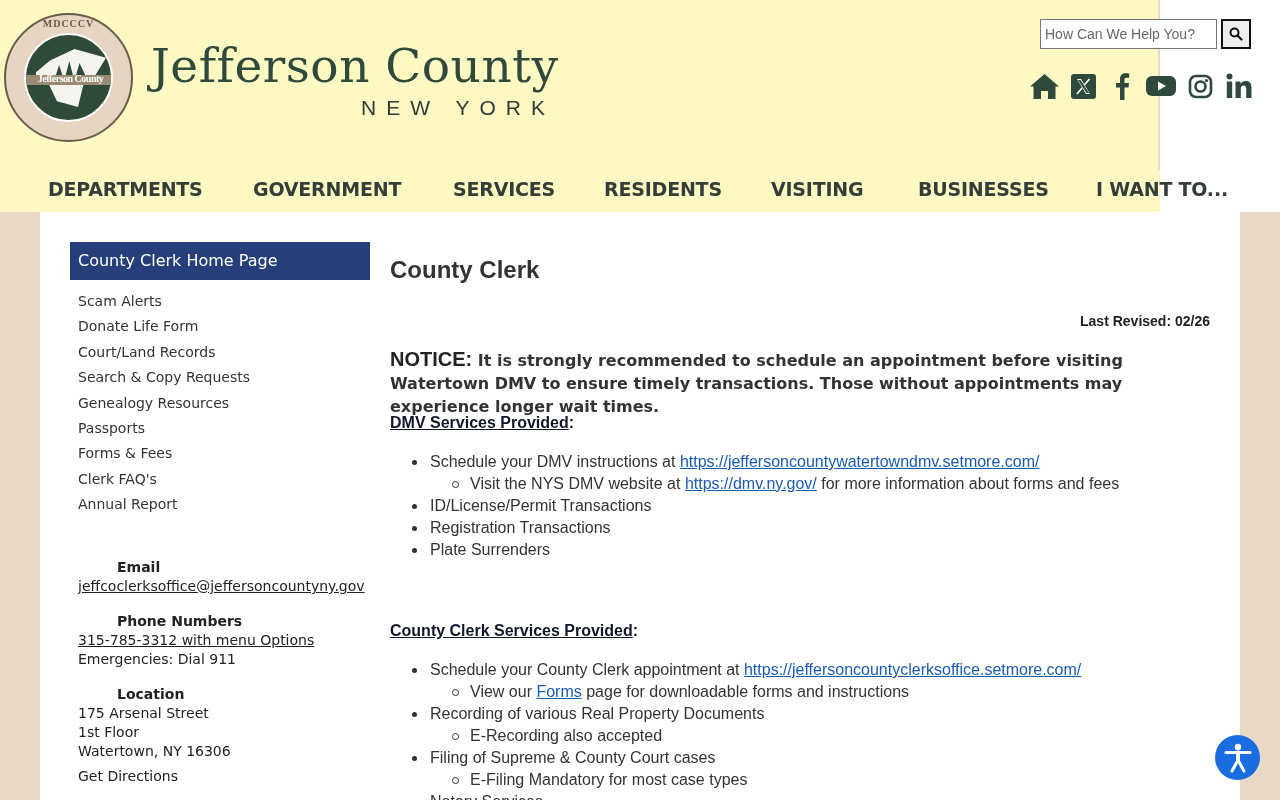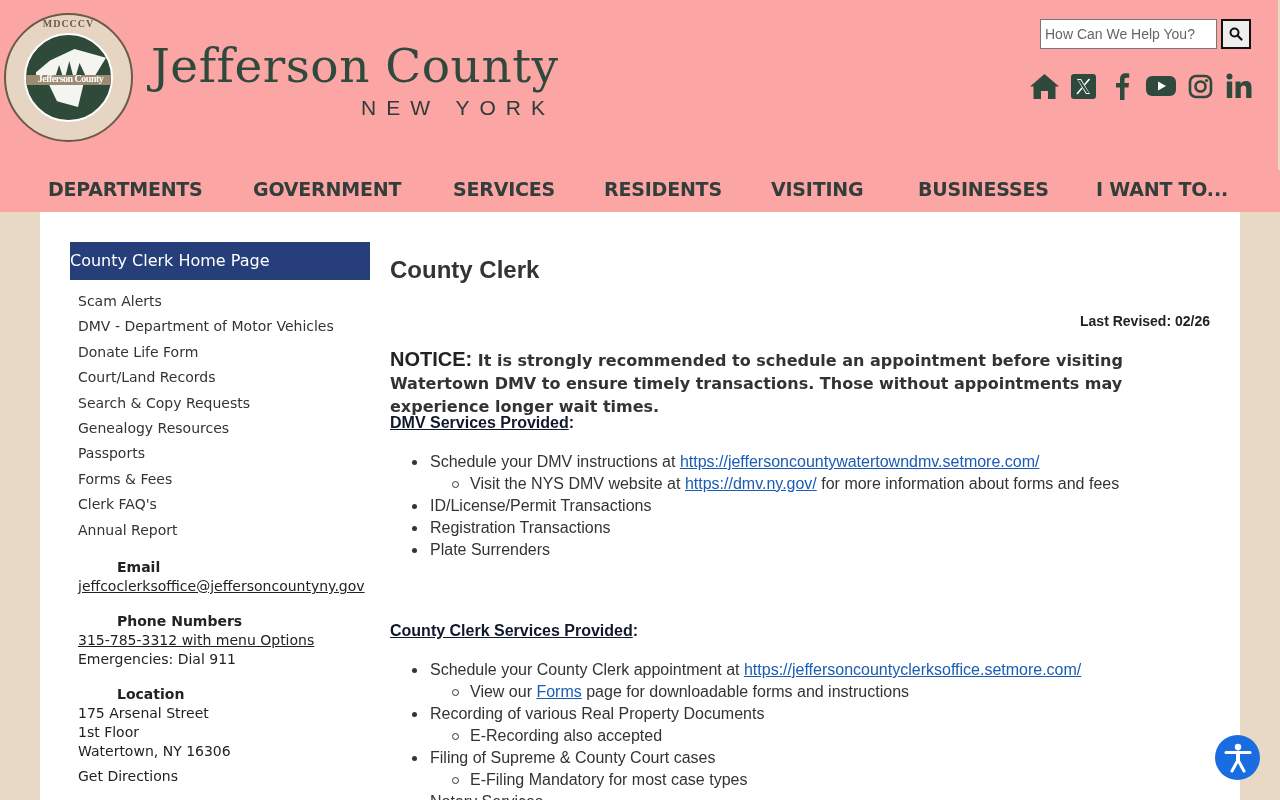--- a/index.html
+++ b/index.html
@@ -1,20 +1,20 @@
 <!DOCTYPE html>
 <html><head>
 <meta charset="utf-8">
 <style>
   * { box-sizing: border-box; margin: 0; padding: 0; }
   html, body { width: 1280px; height: 800px; overflow: hidden; }
   body { background: #ffffff; font-family: "Liberation Sans", sans-serif; color: #333; position: relative; }
 
   
-  .header { position: absolute; top: 0; left: 0; width: 1280px; height: 212px; background: #fca5a5; }
+  .header { position: absolute; top: 0; left: 0; width: 1160px; height: 212px; background: #fef9c3; }
   .header-rightline { position: absolute; top: 0; right: 0; width: 2px; height: 170px; background: #e8d8c8; }
   .seal { position: absolute; left: 4px; top: 13px; width: 129px; height: 129px; border-radius: 50%;
           background: #e6d5c2; border: 2px solid #6a5a48; }
   .seal-inner { position: absolute; left: 18px; top: 18px; width: 89px; height: 89px; border-radius: 50%; background: #2f4a39; border: 2px solid #fff; overflow: hidden; }
   .seal-map { position: absolute; left: 10px; top: 14px; width: 70px; height: 58px; background: #f4f4f0;
               clip-path: polygon(0 40%, 20% 20%, 55% 0, 100% 15%, 85% 45%, 70% 50%, 60% 100%, 30% 90%, 18% 60%, 0 55%); }
   .seal-trees { position: absolute; left: 28px; top: 26px; width: 34px; height: 20px; background: #2f4a39; clip-path: polygon(0 100%, 15% 20%, 30% 100%, 45% 0, 60% 100%, 75% 10%, 100% 100%); }
   .seal-band { position: absolute; left: 0; top: 40px; width: 89px; height: 10px; background: #9c8b72; }
   .seal-text { position: absolute; left: 0; top: 38px; width: 89px; text-align: center; font-family: "Liberation Serif", serif; font-size: 10px; color: #fff; font-weight: bold; letter-spacing: -0.5px; }
   .seal-roman { position: absolute; left: 0; top: 3px; width: 125px; text-align: center; font-family: "Liberation Serif", serif; font-size: 10px; color: #6a5a48; font-weight: bold; letter-spacing: 1px; }
@@ -32,21 +32,21 @@
 
   .nav { position: absolute; top: 178px; left: 0; width: 1280px; height: 34px; }
   .nav-item { position: absolute; top: 0; font-family: "DejaVu Sans", sans-serif; font-weight: bold; font-size: 19px; color: #333d3a; white-space: nowrap; cursor: pointer; letter-spacing: -0.2px; }
 
   
   .page-bg { position: absolute; top: 212px; left: 0; width: 1280px; height: 588px; background: #e8d8c6; }
   .content-card { position: absolute; top: 212px; left: 40px; width: 1200px; height: 588px; background: #fff; }
 
   
   .side-head { position: absolute; left: 70px; top: 242px; width: 300px; height: 38px; background: #263f7a; color: #fff;
-               font-family: "DejaVu Sans", sans-serif; font-size: 16px; line-height: 38px; cursor: pointer; }
+               font-family: "DejaVu Sans", sans-serif; font-size: 16px; line-height: 38px; padding-left: 8px; cursor: pointer; }
   .side-list { position: absolute; left: 78px; top: 291px; }
   .side-link { display: block; font-family: "DejaVu Sans", sans-serif; font-size: 14px; color: #333; height: 25.4px; line-height: 21px; cursor: pointer; white-space: nowrap; }
   .side-contact { position: absolute; left: 78px; top: 558px; font-family: "DejaVu Sans", sans-serif; font-size: 14px; color: #222; }
   .side-contact .lbl { font-weight: bold; display: block; line-height: 19px; margin-left: 39px; }
   .side-contact .val { display: block; line-height: 19px; white-space: nowrap; }
   .side-contact .u { text-decoration: underline; cursor: pointer; }
   .side-contact .gap { height: 16px; }
 
   
   .main-title { position: absolute; left: 390px; top: 256px; font-family: "Liberation Sans", sans-serif; font-size: 24px; color: #333; }
@@ -147,21 +147,20 @@
     <div class="nav-item" style="left:1096px">I WANT TO...</div>
   </nav>
 </div>
 
 <div class="page-bg"></div>
 <div class="content-card"></div>
 
 <div class="side-head">County Clerk Home Page</div>
 <div class="side-list">
   <a class="side-link">Scam Alerts</a>
-  <a class="side-link">DMV - Department of Motor Vehicles</a>
   <a class="side-link">Donate Life Form</a>
   <a class="side-link">Court/Land Records</a>
   <a class="side-link">Search &amp; Copy Requests</a>
   <a class="side-link">Genealogy Resources</a>
   <a class="side-link">Passports</a>
   <a class="side-link">Forms &amp; Fees</a>
   <a class="side-link">Clerk FAQ's</a>
   <a class="side-link">Annual Report</a>
 </div>
 

